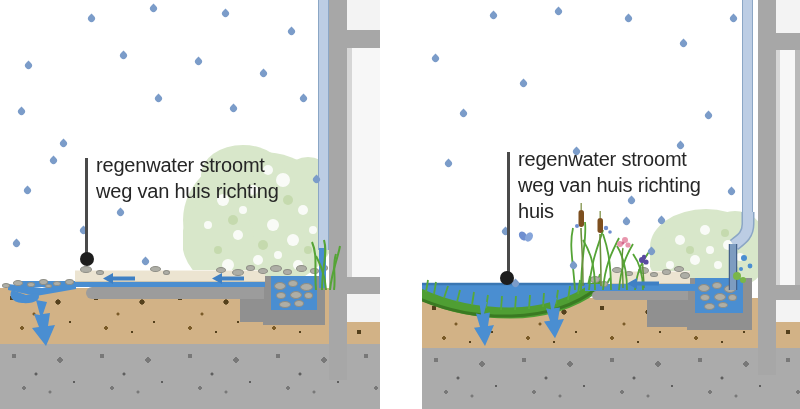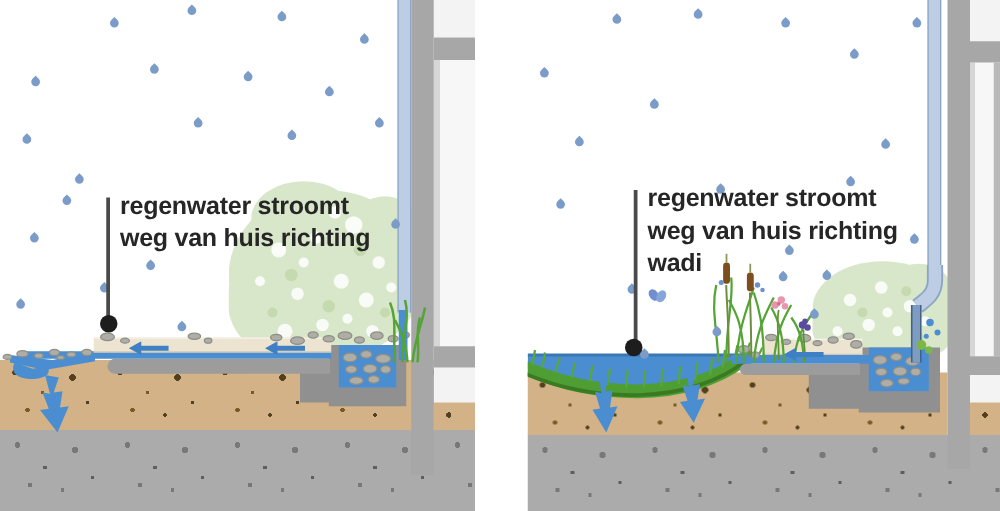--- a/index.html
+++ b/index.html
@@ -32,21 +32,21 @@
   .pitgray{background:#909090;}
   .slab{background:var(--slab,#ece4d1);border-top:1px solid #f6f2e8;border-bottom:1px solid #cfc7b2;box-sizing:border-box;}
   .waterline{background:var(--water,#4a8ed1);}
   .pipe{background:var(--pipe,#9c9c9c);}
   .downpipe{background:var(--downpipe,#bccde4);border-left:1.5px solid var(--downpipe-edge,#8ba6c5);
     border-right:1.5px solid var(--downpipe-edge,#8ba6c5);box-sizing:border-box;}
   .interior{background:var(--interior,#f3f3f3);}
   .window{background:#f7f7f7;}
   .callout-line{width:2.5px;background:var(--callout-line,#4a4a4a);}
   .callout-dot{width:14px;height:14px;border-radius:50%;background:var(--callout-dot,#1d1d1d);}
-  .caption{color:var(--text,#262626);font-weight:bold;font-size:20px;line-height:26px;
+  .caption{color:var(--text,#262626);font-weight:normal;font-size:20px;line-height:26px;
     letter-spacing:-0.2px;white-space:nowrap;z-index:10;}
   .caption span{display:block;}
   .dropslayer{position:absolute;left:0;top:0;right:0;bottom:0;z-index:8;pointer-events:none;}
   .z1{z-index:1}.z2{z-index:2}.z3{z-index:3}.z4{z-index:4}.z5{z-index:5}.z6{z-index:6}.z7{z-index:7}.z10{z-index:10}
 </style>
 </head>
 <body>
 
 <div class="canvas">
 
@@ -384,16 +384,16 @@
         <div class="raindrop" style="left: 80px; top: 228px;"></div>
         <div class="raindrop" style="left: 201px; top: 218px;"></div>
         <div class="raindrop" style="left: 226px; top: 248px;"></div>
       </div>
 
     <div class="abs callout-line z10" style="left:85px;top:152px;height:122px;"></div>
     <div class="abs callout-dot z10" style="left:78px;top:271px;"></div>
     <div class="abs caption z10" style="left:96px;top:146px;">
       <span>regenwater stroomt</span>
       <span>weg van huis richting</span>
-      <span>wadi</span>
+      <span>huis</span>
     </div>
   </section>
 </div>
 
 </body></html>

